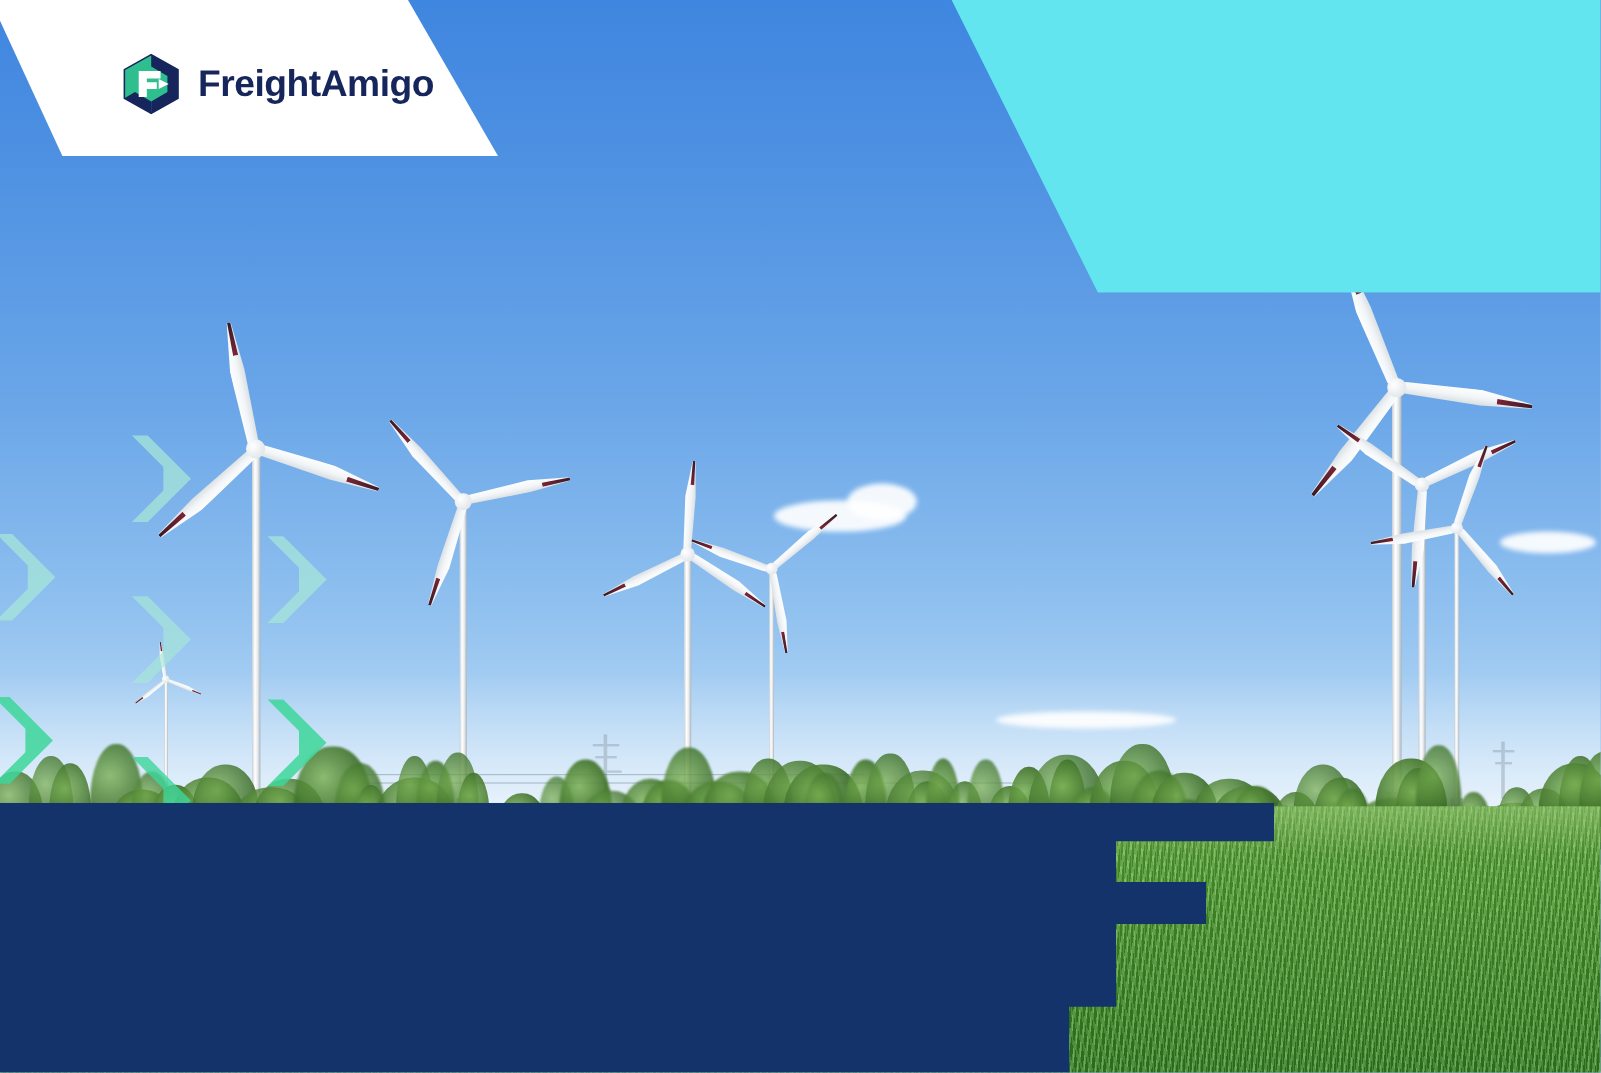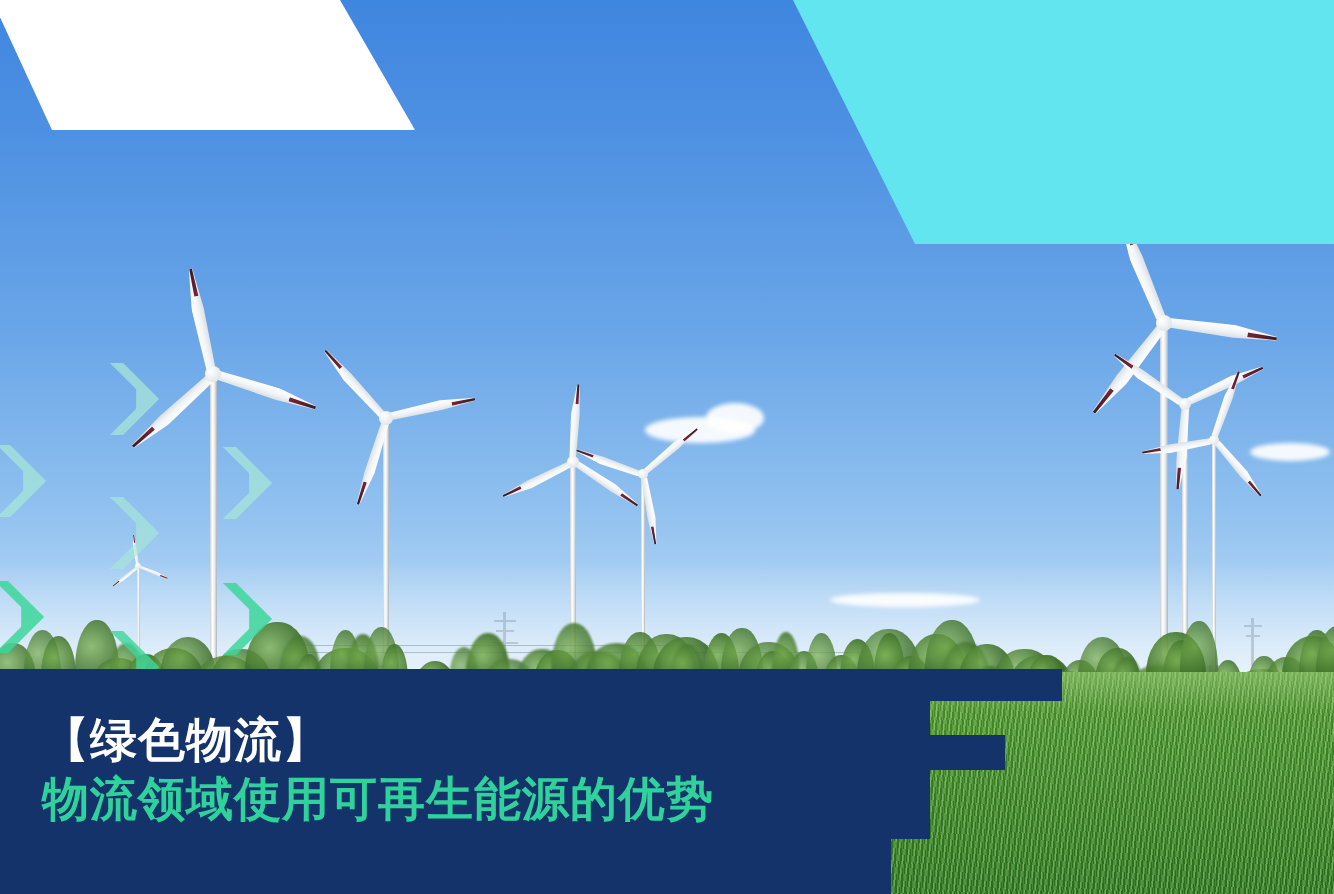--- a/index.html
+++ b/index.html
@@ -405,20 +405,34 @@
         <svg viewBox="0 0 100 100" aria-hidden="true">
           <path d="M6 6 L50 50 L6 94 L22 94 L66 50 L22 6 Z" fill="#3ed79b"></path>
           <polygon points="38,36 58,50 38,64" fill="#3ed79b"></polygon>
         </svg>
       </div>
     </div>
 
   <div class="cyan-corner"></div>
 
   <div class="logo-banner"></div>
+  <div class="logo-inner">
+    <span class="logo-mark">
+      <svg viewBox="0 0 100 100" width="52" height="52" aria-hidden="true">
+
+        <polygon points="50,3 93,27 93,73 50,97 7,73 7,27" fill="#2fbf8f"></polygon>
+
+        <polygon points="50,3 93,27 93,73 50,97 50,78 76,63 76,37 50,22" fill="#16265c"></polygon>
+        <polygon points="7,73 50,97 50,78 24,63" fill="#16265c"></polygon>
+
+        <path d="M33 30 L68 30 L68 42 L46 42 L46 48 L62 48 L62 59 L46 59 L46 72 L33 72 Z" fill="#ffffff" transform="translate(-3,-1) scale(1.0)"></path>
+
+        <polygon points="62,42 78,50 62,58" fill="#ffffff"></polygon>
+
+        <polygon points="50,3 93,27 93,73 50,97 7,73 7,27" fill="none" stroke="#16265c" stroke-width="2.5"></polygon>
+      </svg>
+    </span>
+    <span class="logo-text">FreightAmigo</span>
+  </div>
 
   <div class="navy"></div>
-  <div class="title-wrap">
-    <div class="title-1">【绿色物流】</div>
-    <div class="title-2">物流领域使用可再生能源的优势</div>
-  </div>
 
 </div>
 
 </body></html>

